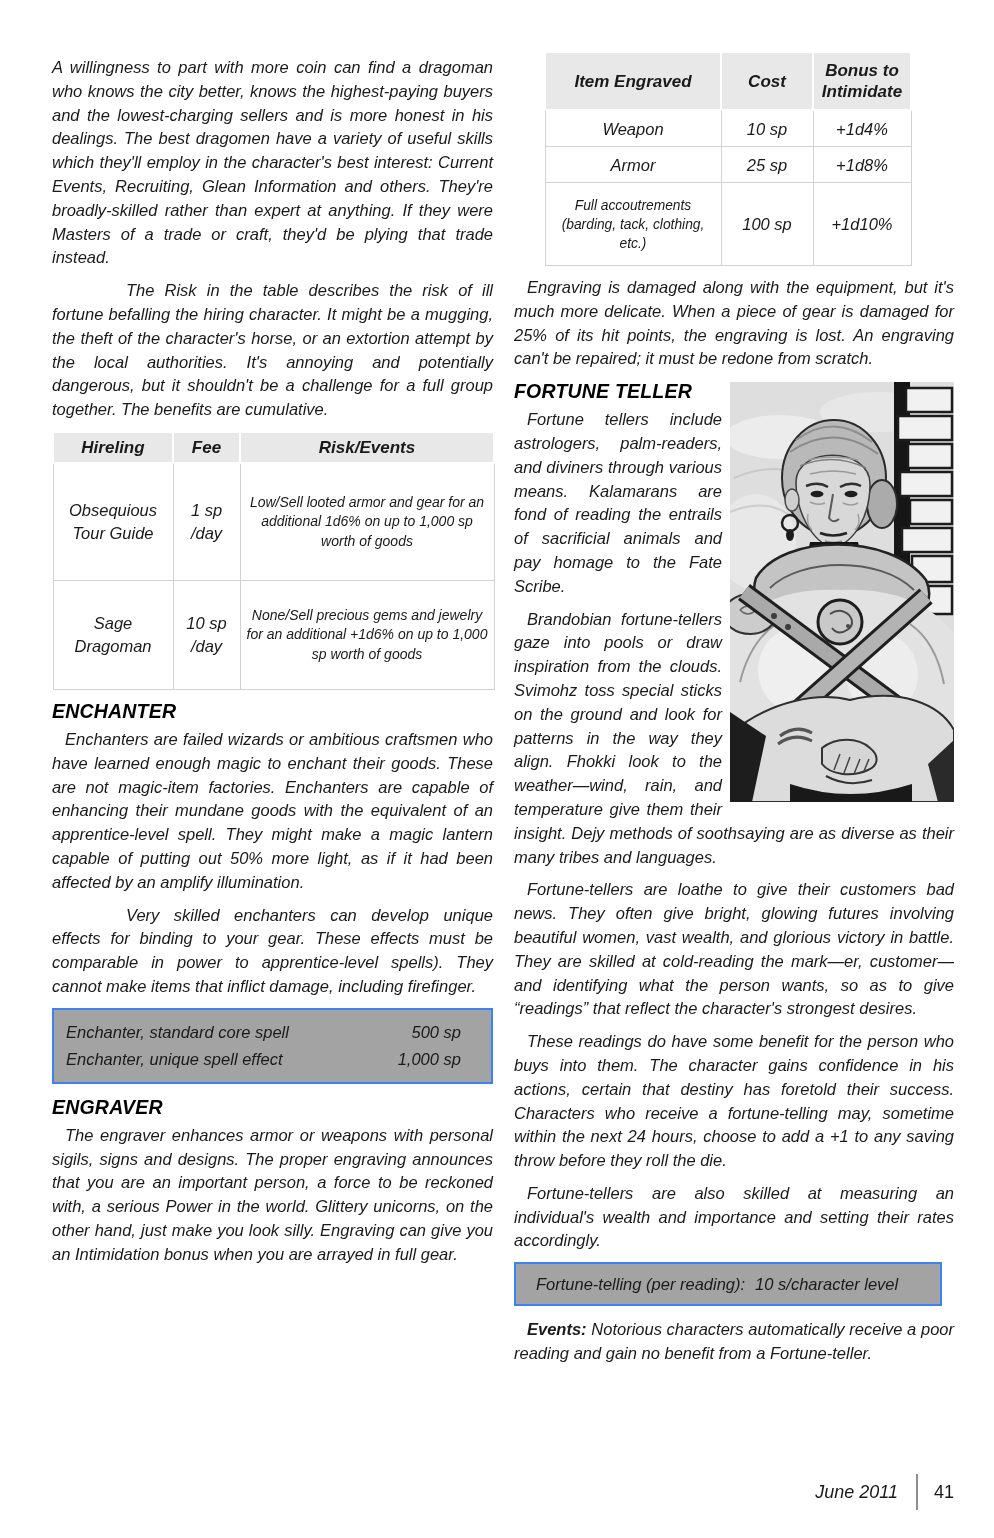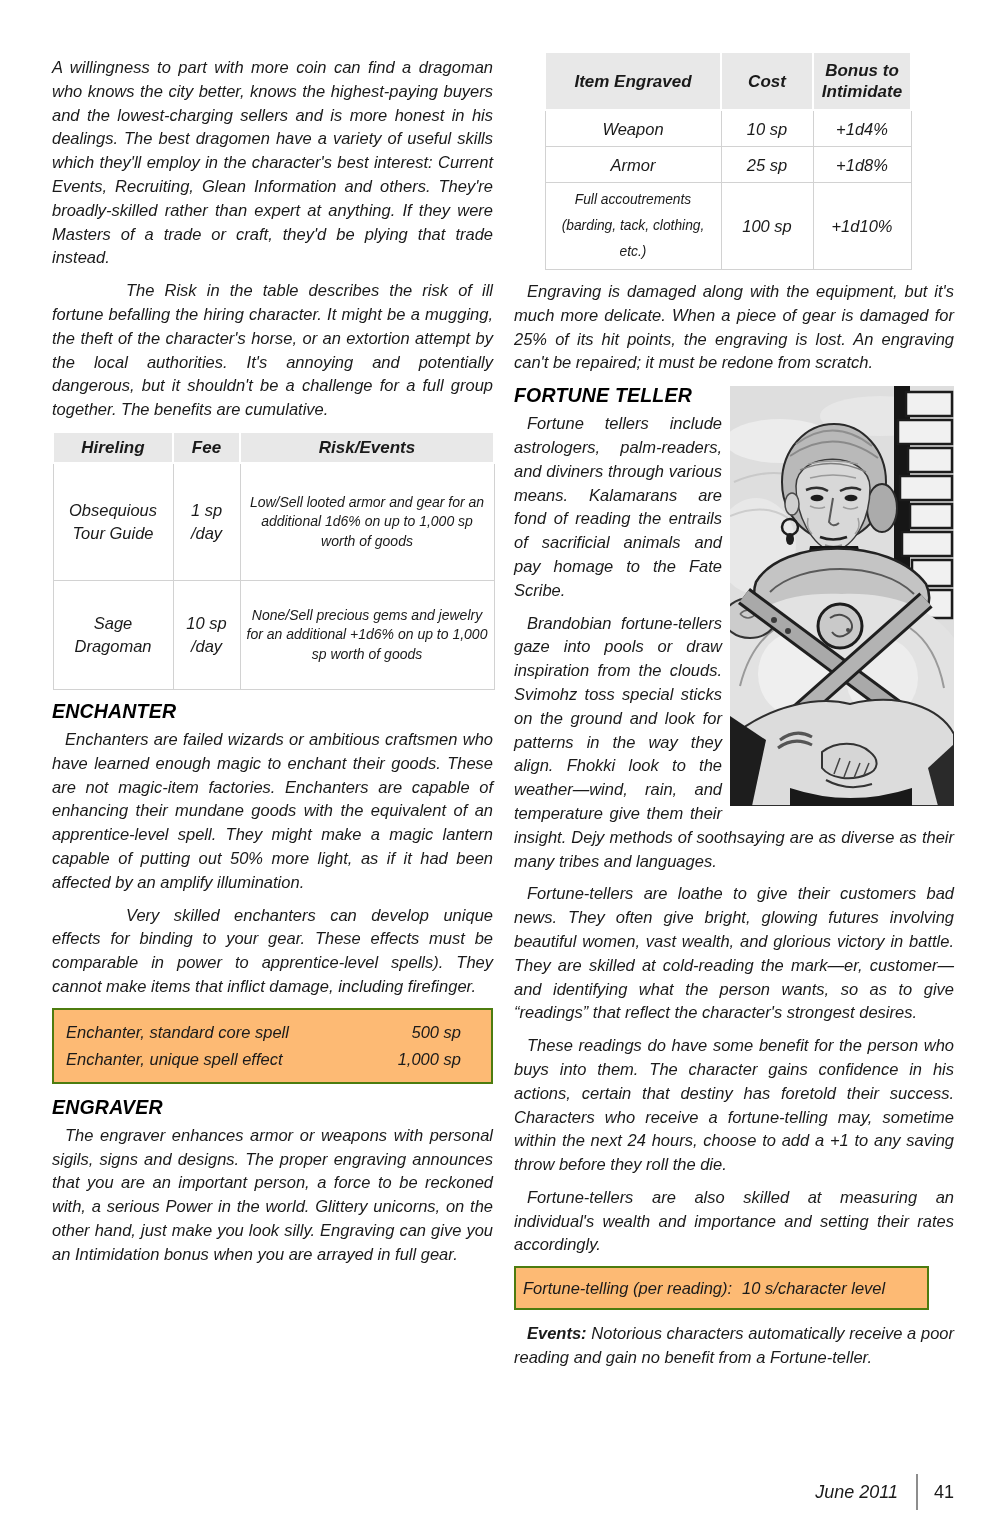--- a/index.html
+++ b/index.html
@@ -23,27 +23,27 @@
   .hireling td.name, .hireling td.fee { font-size:16.5px; line-height:23px; }
   .hireling td.risk { font-size:14px; line-height:19.5px; }
   .hireling tr.r1 td { height:84px; } .hireling tr.r2 td { height:108px; } .hireling tr.r3 td { height:100px; }
 
   .engraved { width:366px; margin:7px 0 10px 30px; }
   .engraved col.c1 { width:176px; } .engraved col.c2 { width:92px; } .engraved col.c3 { width:98px; }
   .engraved td { font-size:16.5px; line-height:22px;margin-top:28px; }
   .engraved tr.hdr th { height:48px; }
   .engraved tr.r1 td, .engraved tr.r2 td { height:27px; }
   .engraved tr.r3 td { height:74px; }
-  .engraved td.small { font-size:13.8px; line-height:26px; }
-
-  .gray-box { background:#fdba74; border:2px solid #4d7c0f; }
+  .engraved td.small { font-size:13.8px; line-height:19px; }
+
+  .gray-box { background:#a3a3a3; border:2px solid #3b82f6; }
   .price-box { width:413px; padding:9px 12px; margin:6px 0 12px 0; }
   .price-row { display:flex; justify-content:space-between; font-size:16.5px; line-height:27px; }
   .price-row .val { padding-right:18px; }
-  .ft-price { width:404px; padding:9px 0 9px 7px; margin:8px 0 12px 0; font-size:16.5px; line-height:22px; }
+  .ft-price { width:404px; padding:9px 0 9px 20px; margin:8px 0 12px 0; font-size:16.5px; line-height:22px; }
   .ft-price .gap { display:inline-block; width:10px; }
 
   .ft-illustration { float:right; width:224px; height:420px; margin:2px 0 4px 8px; }
   .ft-wrap { overflow:visible; }
 
   .footer { position:absolute; top:1474px; right:40px; display:flex; align-items:center; }
   .footer .date { font-style:italic; font-size:18px; }
   .footer .bar { width:2px; height:36px; background:#8d8d8d; margin:0 16px 0 18px; }
   .footer .num { font-size:18px; }
 </style>

